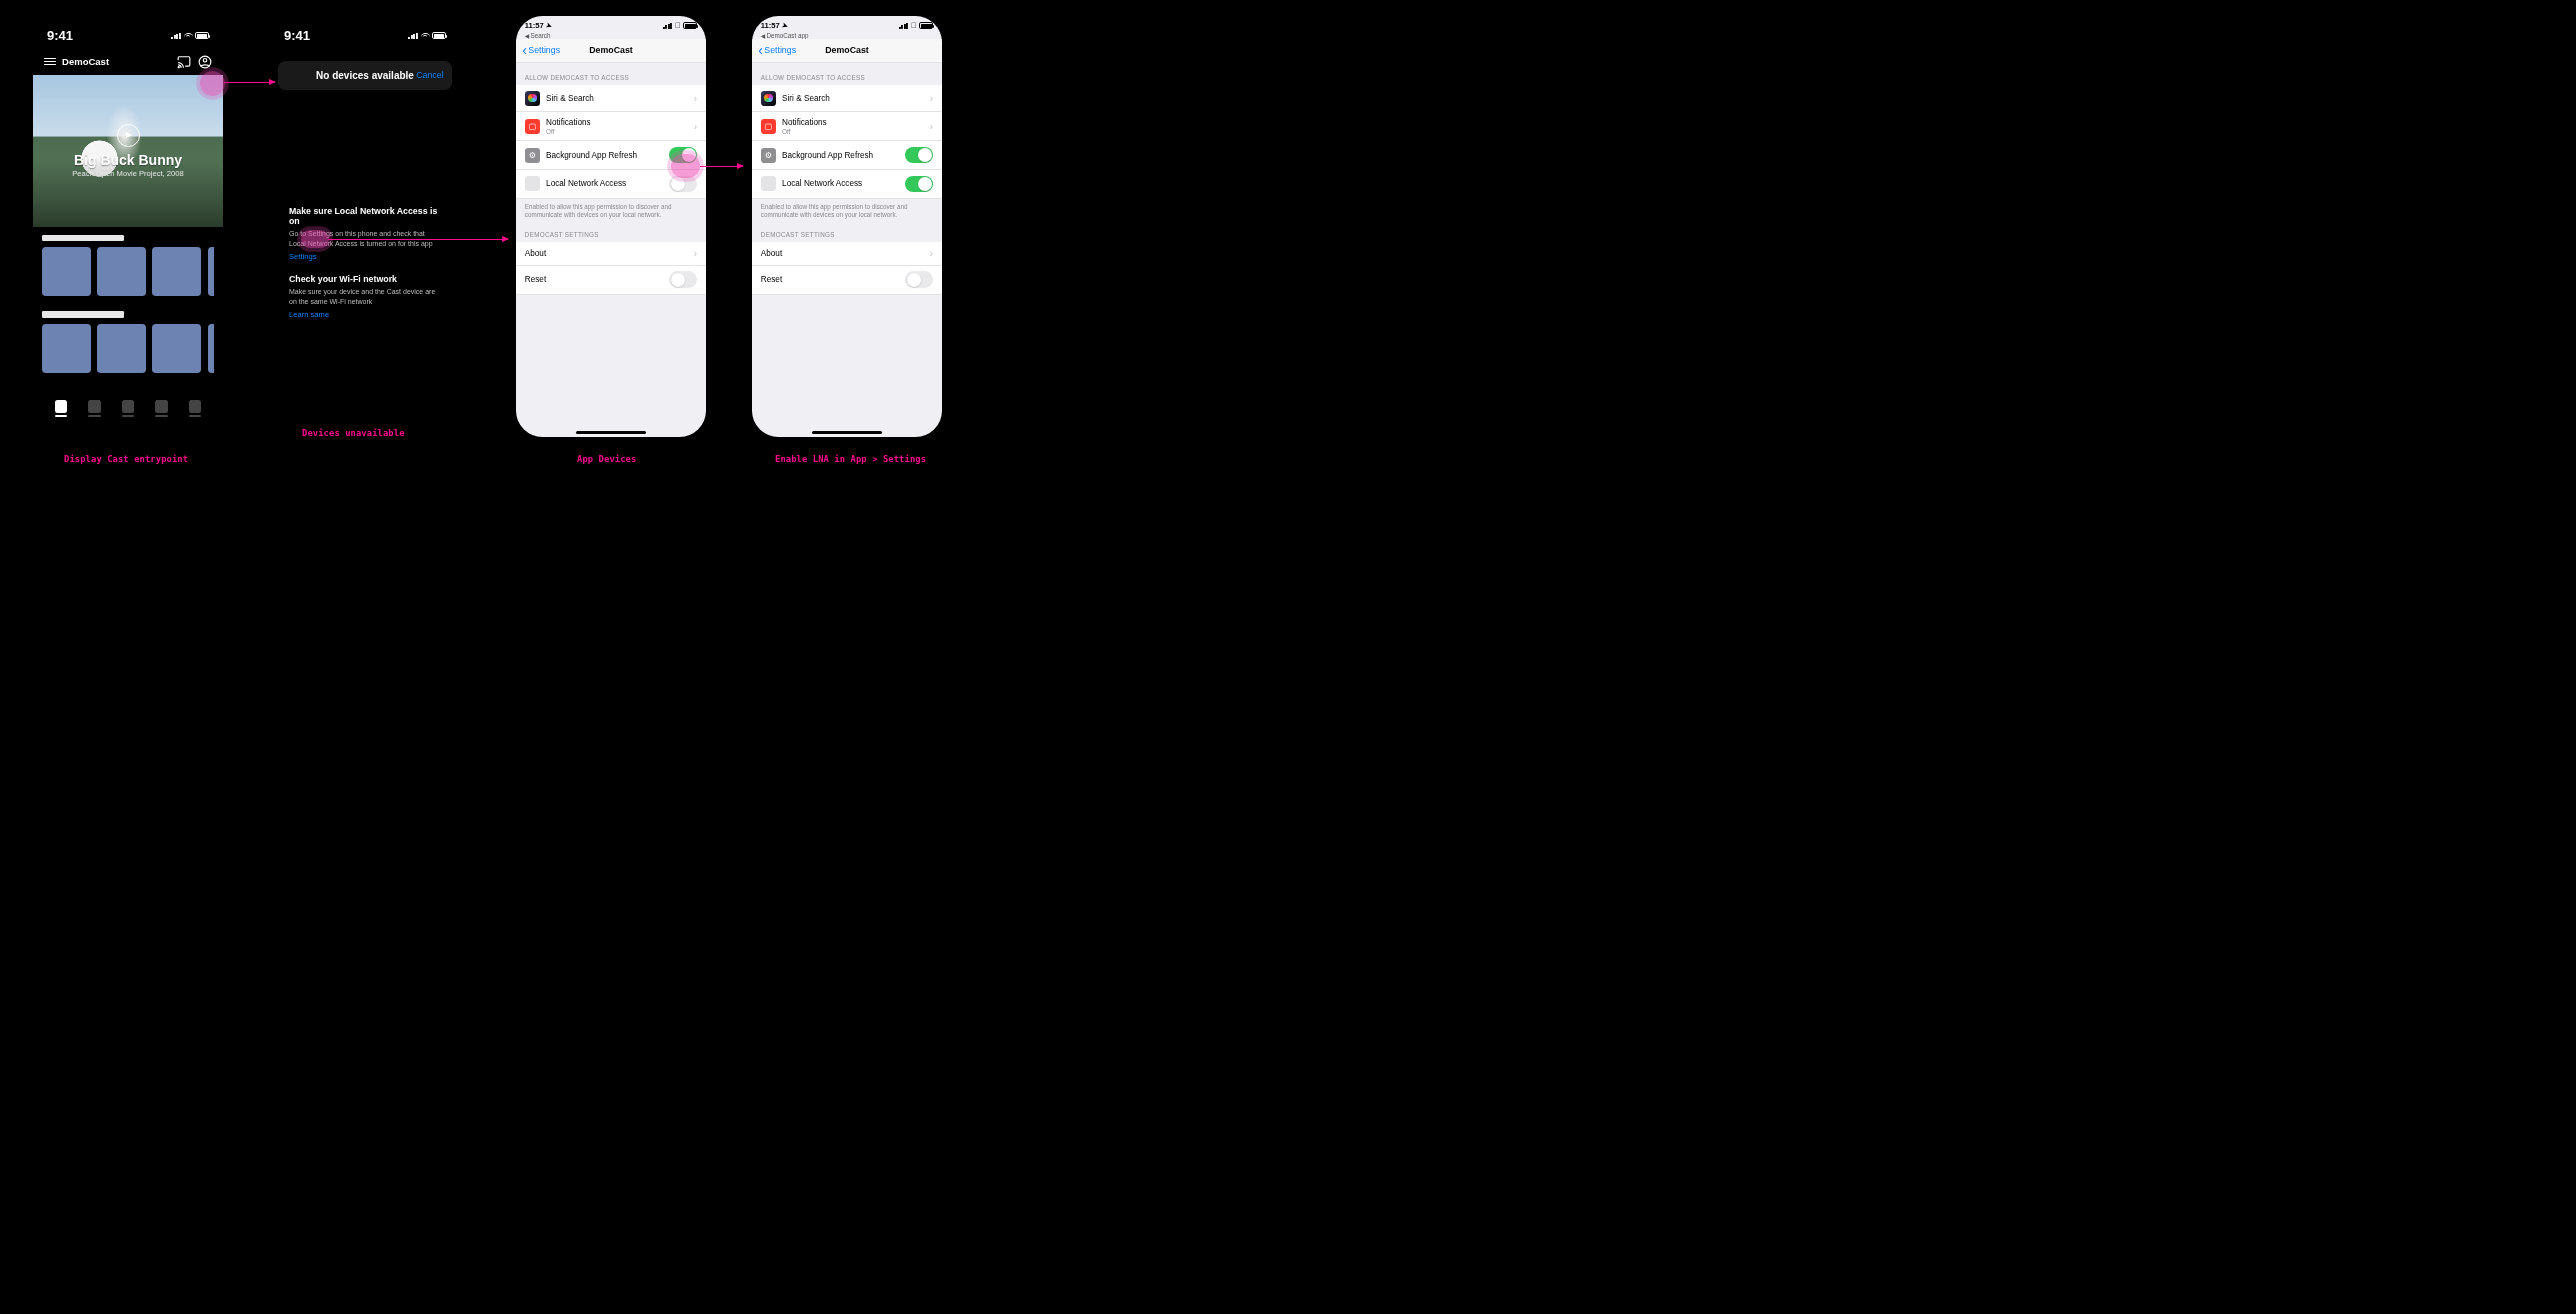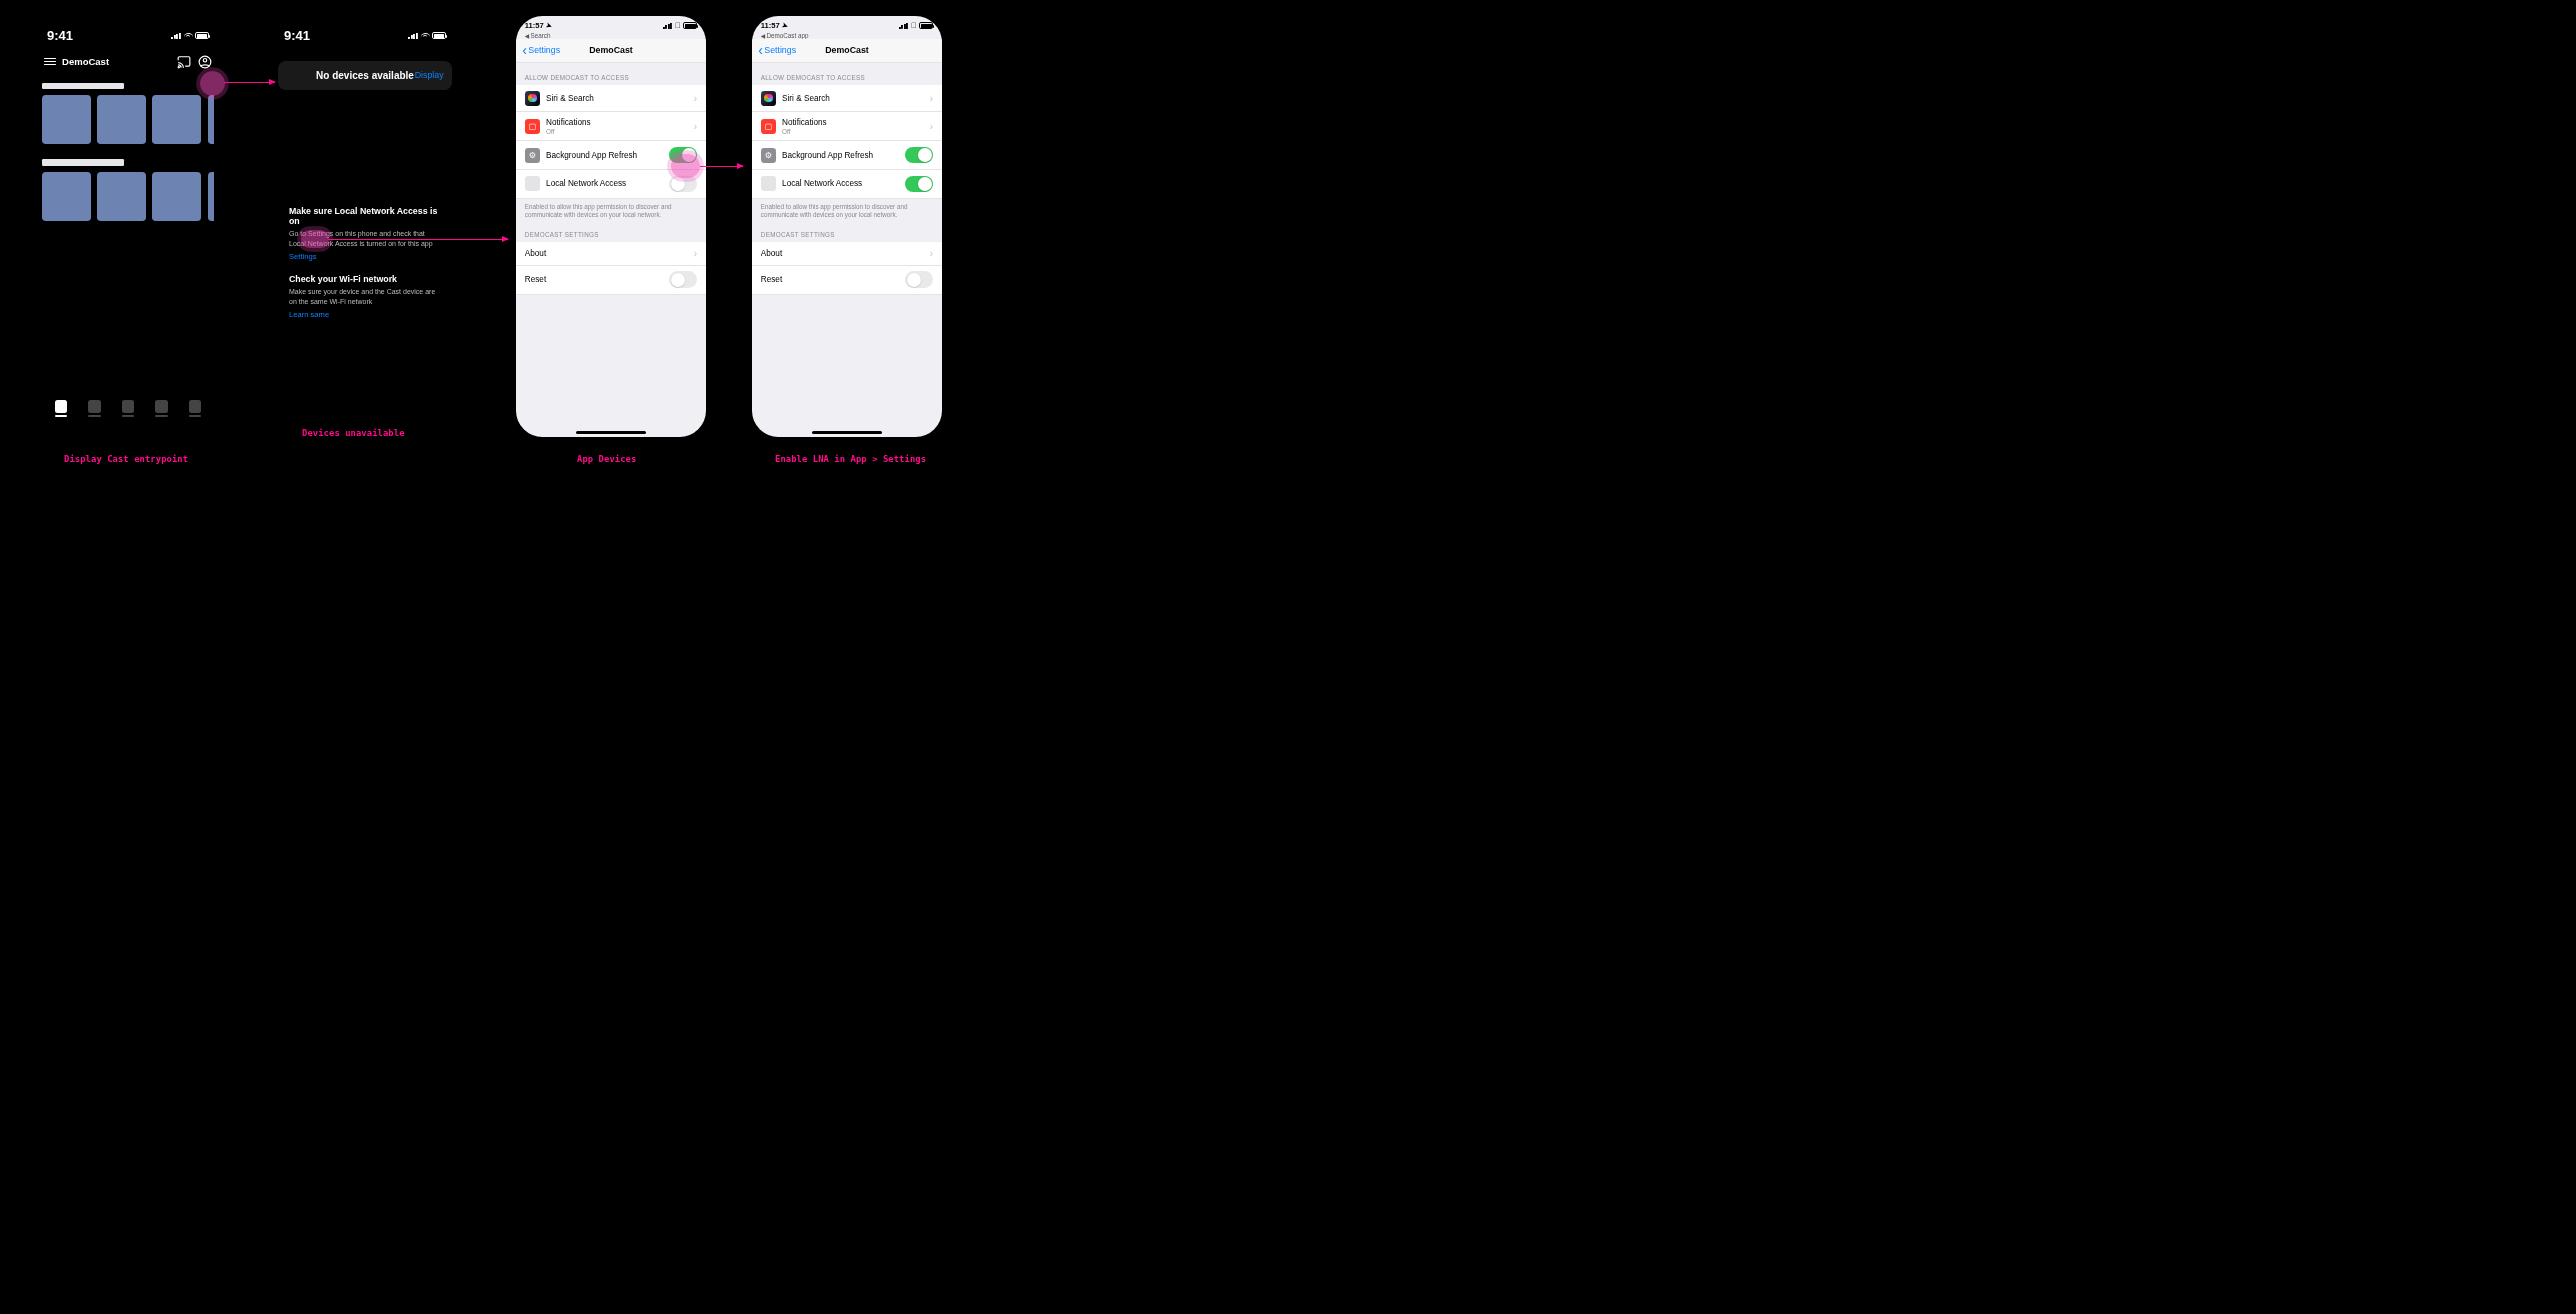--- a/index.html
+++ b/index.html
@@ -176,20 +176,25 @@
           </svg>
       </span>
       <span class="profile-icon">
         <svg viewBox="0 0 24 24" fill="none" stroke="#fff" stroke-width="2">
             <circle cx="12" cy="12" r="10"></circle>
             <circle cx="12" cy="9" r="3"></circle>
             <path d="M5 20c1-4 13-4 14 0"></path>
           </svg>
       </span>
     </div>
+    <div class="hero">
+      <span class="play-icon"></span>
+      <span class="hero-title">Big Buck Bunny</span>
+      <span class="hero-sub">Peach Open Movie Project, 2008</span>
+    </div>
     <div class="p1-section">
       <div class="p1-section-label"></div>
       <div class="p1-row">
         <div class="tile"></div>
         <div class="tile"></div>
         <div class="tile"></div>
         <div class="tile"></div>
       </div>
     </div>
     <div class="p1-section" style="margin-top:7.6px">
@@ -230,21 +235,21 @@
     <div class="p1-status">
       <span>9:41</span>
       <span class="status-icons">
         <span class="bars-icon"></span>
         <span class="wifi-icon"></span>
         <span class="batt-icon"></span>
       </span>
     </div>
     <div class="p2-sheet">
       <span class="p2-sheet-title">No devices available</span>
-      <span class="p2-cancel">Display</span>
+      <span class="p2-cancel">Cancel</span>
     </div>
     <div class="p2-body">
       <p class="p2-h">Make sure Local Network Access is on</p>
       <p class="p2-p">Go to Settings on this phone and check that Local Network Access is turned on for this app</p>
       <span class="p2-link">Settings</span>
       <p class="p2-h">Check your Wi-Fi network</p>
       <p class="p2-p">Make sure your device and the Cast device are on the same Wi-Fi network</p>
       <span class="p2-link">Learn same</span>
     </div>
   </div>

